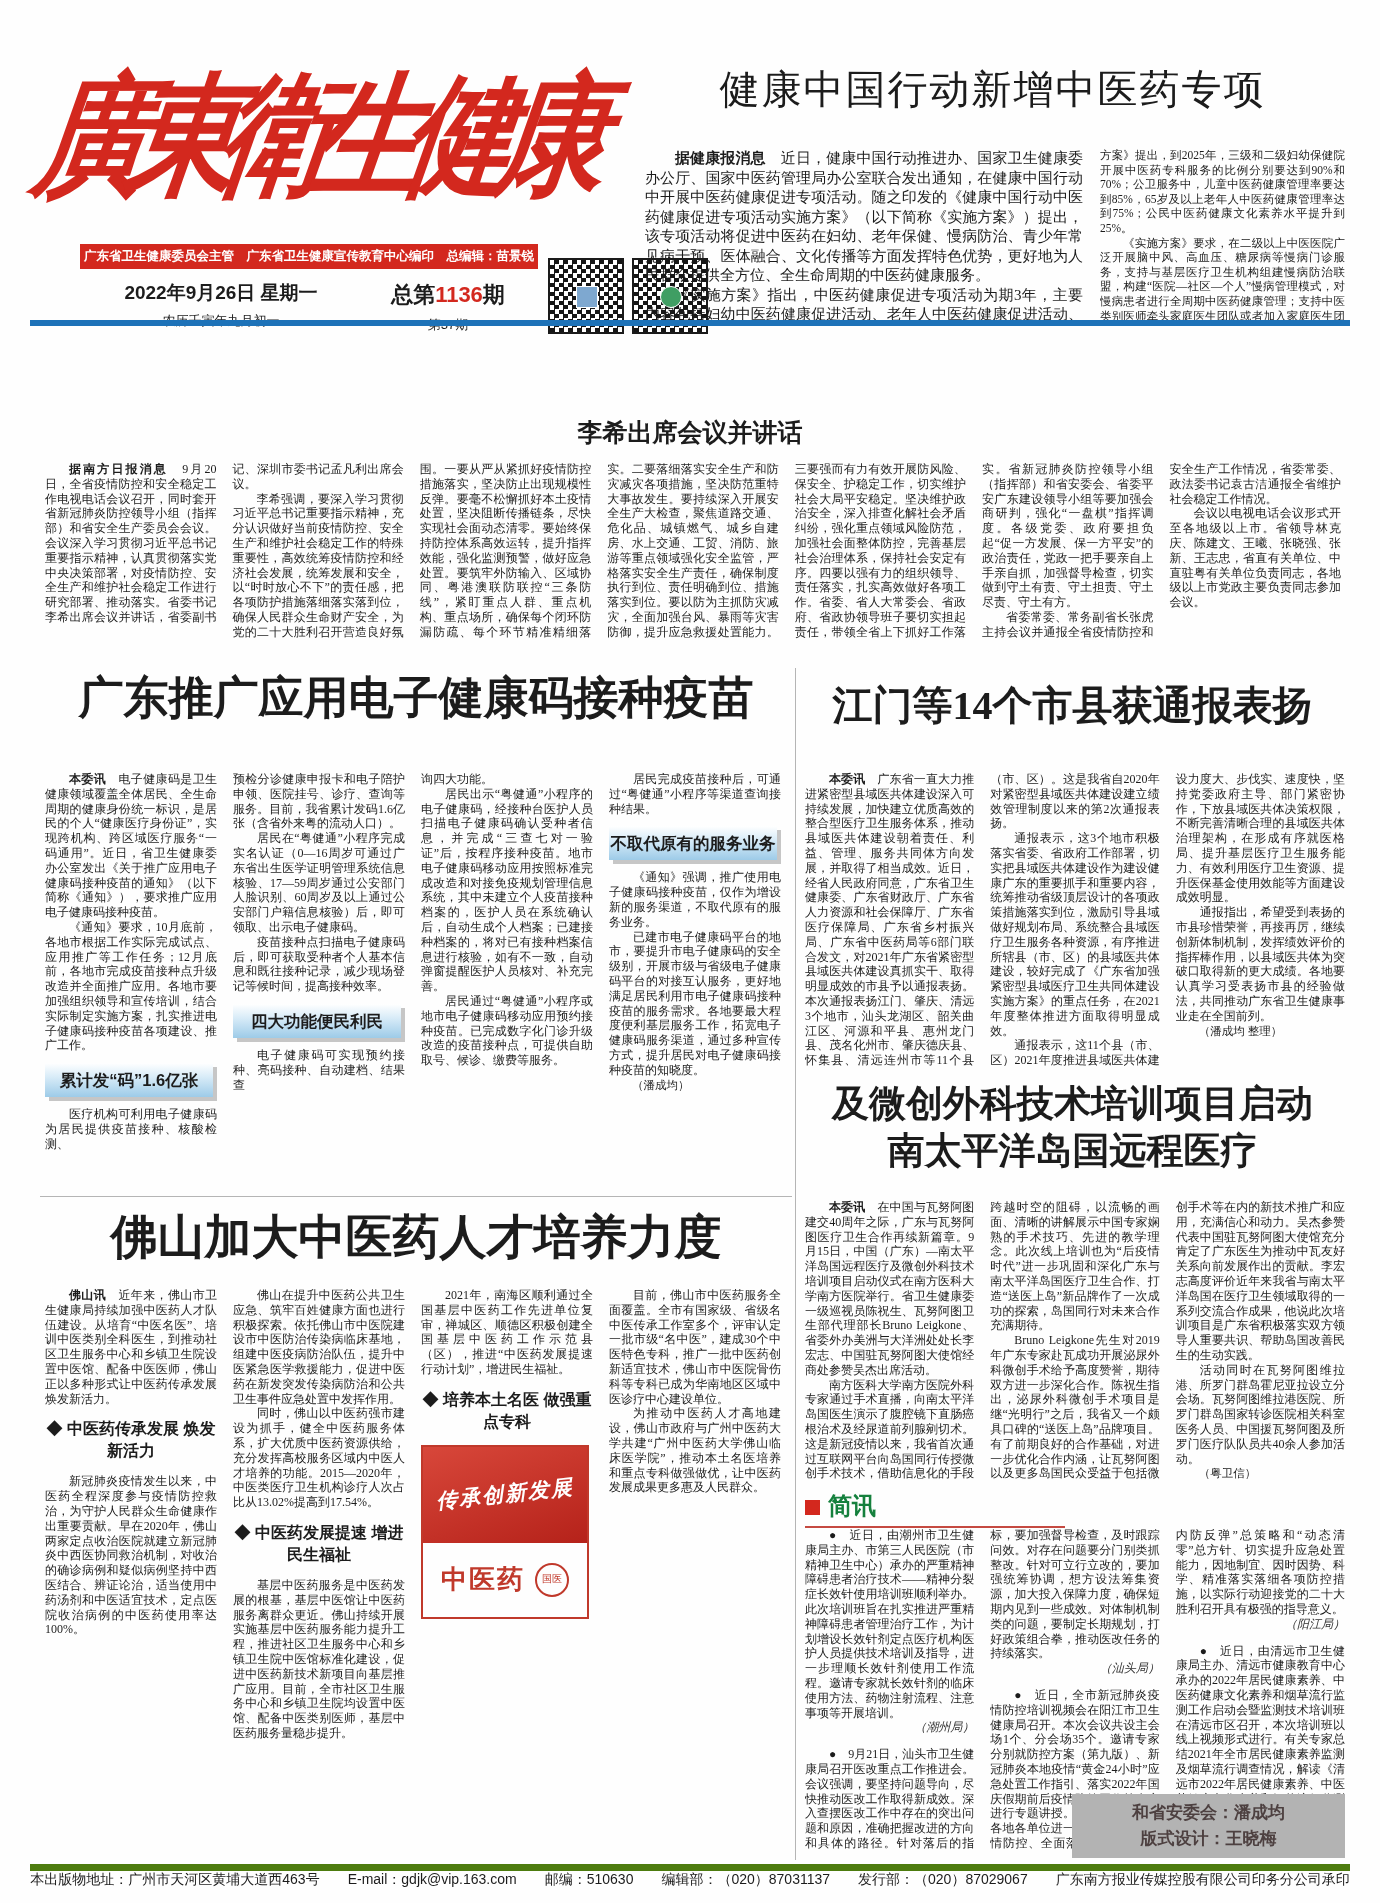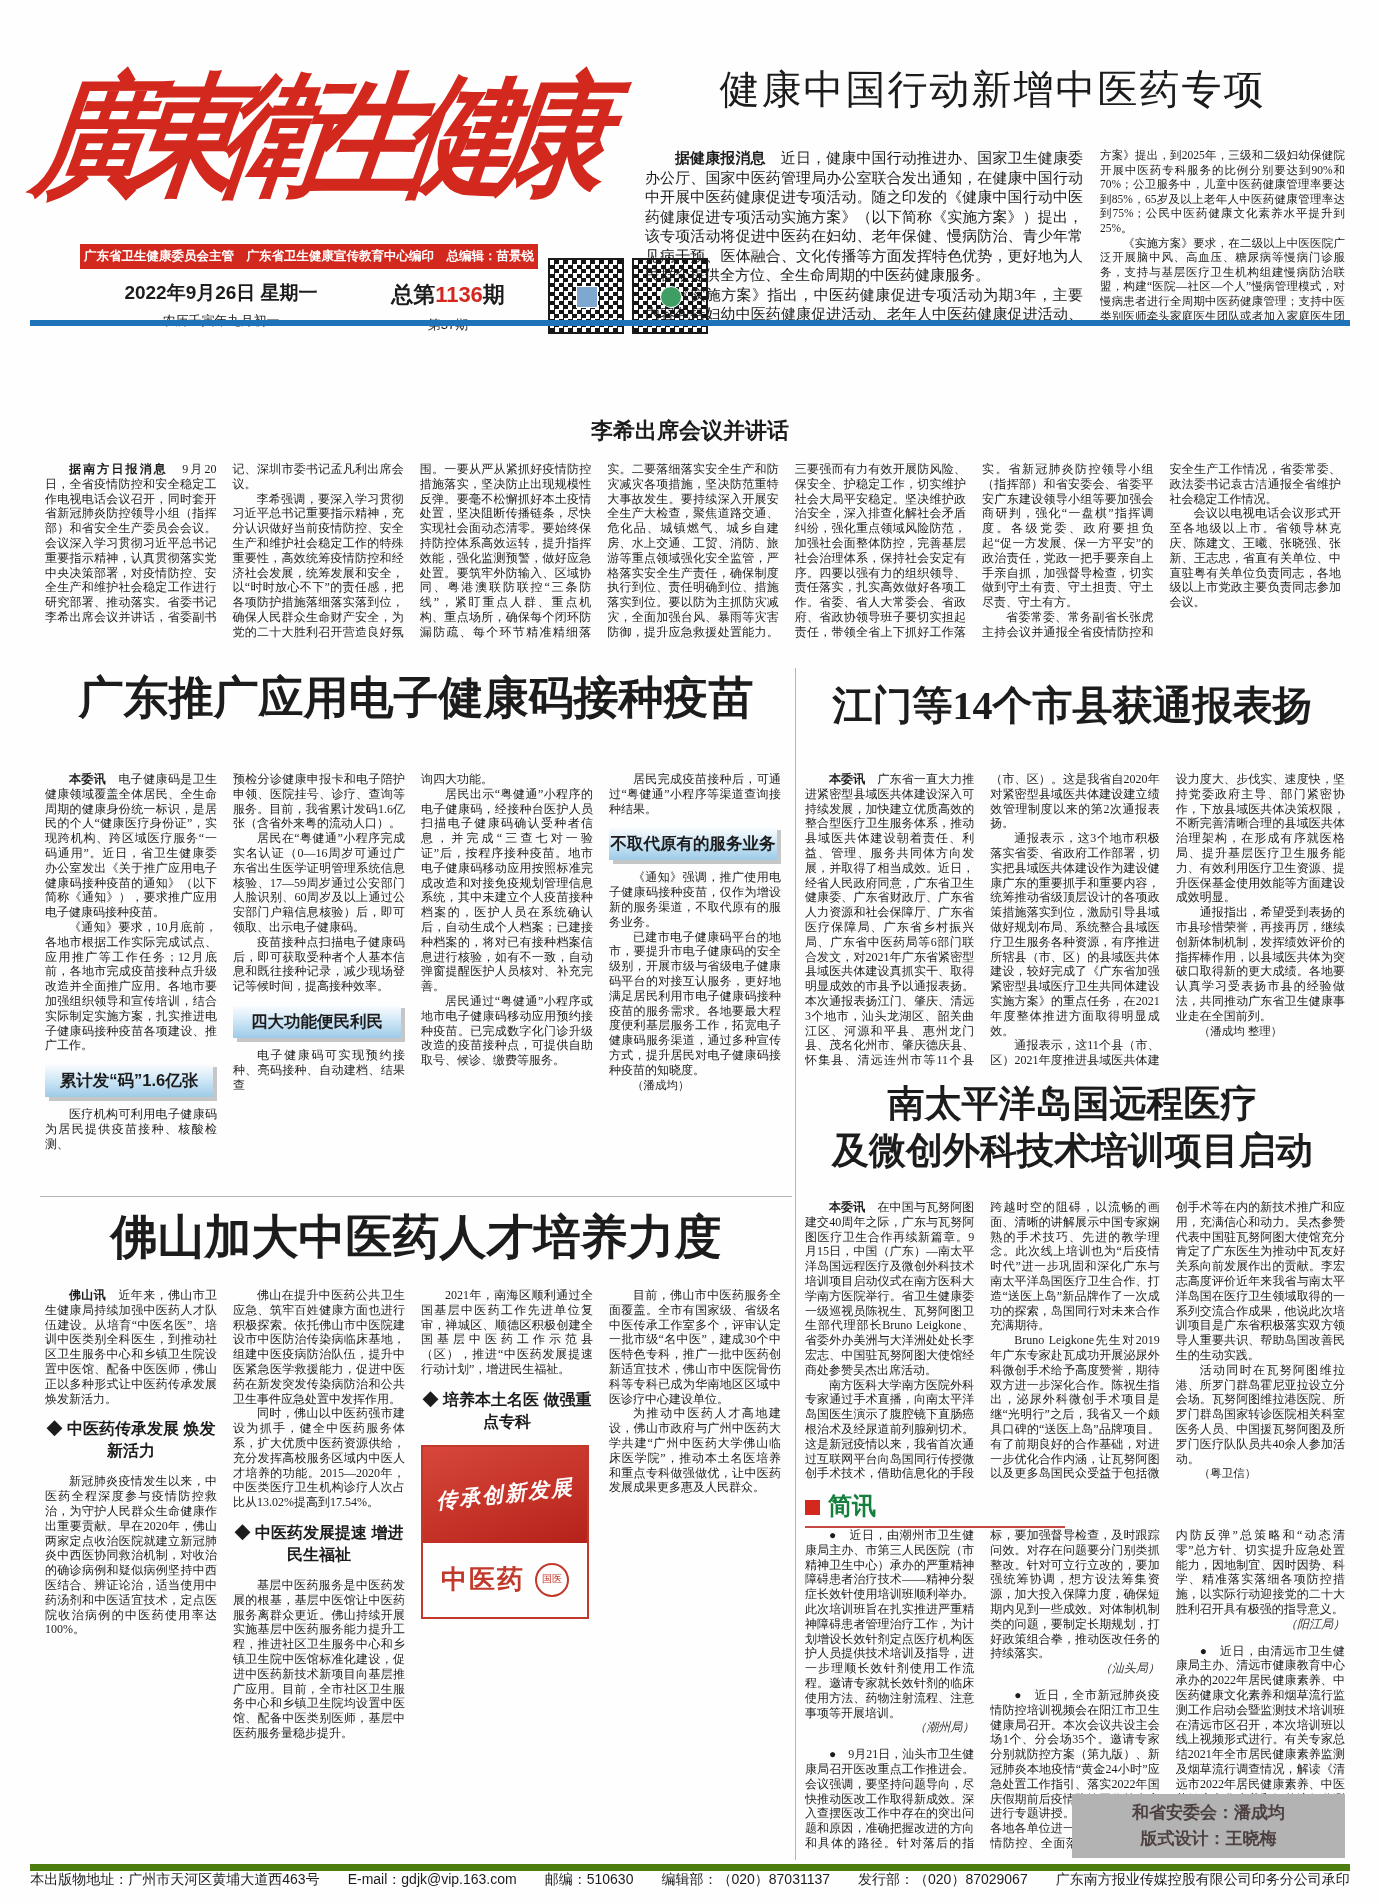--- a/index.html
+++ b/index.html
@@ -36,21 +36,21 @@
   .topcol2{position:absolute;left:1100px;top:148px;width:245px;height:172px;overflow:hidden;
     font-size:11.5px;line-height:14.6px;}
   
   .bluerule{position:absolute;left:30px;top:320px;width:1320px;height:6px;background:#1d72b8;}
   .vrule{position:absolute;left:795px;top:668px;width:1px;height:1192px;background:#b5b5b5;}
   .hrule-left{position:absolute;left:40px;top:1196px;width:752px;height:1px;background:#b5b5b5;}
   
   .mainhead{position:absolute;left:34px;top:334px;width:1312px;text-align:center;
     font-size:52px;font-weight:900;letter-spacing:1px;white-space:nowrap;}
   .mainsub{position:absolute;left:34px;top:416px;width:1312px;text-align:center;
-    font-size:22px;font-weight:bold;}
+    font-size:25px;font-weight:bold;}
   .mainbody{position:absolute;left:45px;top:462px;width:1296px;height:186px;overflow:hidden;
     column-count:7;column-gap:16px;column-fill:auto;font-size:12px;line-height:14.8px;}
   p.para{margin:0;text-indent:2em;text-align:justify;}
   .lead{font-weight:bold;font-family:"Liberation Sans",sans-serif;}
   
   .ehhead{position:absolute;left:40px;top:668px;width:752px;text-align:center;
     font-size:45px;font-weight:900;white-space:nowrap;}
   .jmhead{position:absolute;left:800px;top:678px;width:545px;text-align:center;
     font-size:40px;font-weight:900;white-space:nowrap;}
   .pachead{position:absolute;left:800px;top:1080px;width:545px;text-align:center;
@@ -178,22 +178,22 @@
   <div class="jmhead">江门等14个市县获通报表扬</div>
   <div class="jmbody">
     <p class="para"><b class="lead">本委讯</b>　<span>广东省一直大力推进紧密型县域医共体建设深入可持续发展，加快建立优质高效的整合型医疗卫生服务体系，推动县域医共体建设朝着责任、利益、管理、服务共同体方向发展，并取得了相当成效。近日，经省人民政府同意，广东省卫生健康委、广东省财政厅、广东省人力资源和社会保障厅、广东省医疗保障局、广东省乡村振兴局、广东省中医药局等6部门联合发文，对2021年广东省紧密型县域医共体建设真抓实干、取得明显成效的市县予以通报表扬。本次通报表扬江门、肇庆、清远3个地市，汕头龙湖区、韶关曲江区、河源和平县、惠州龙门县、茂名化州市、肇庆德庆县、怀集县、清远连州市等11个县（市、区）。这是我省自2020年对紧密型县域医共体建设建立绩效管理制度以来的第2次通报表扬。</span></p>
     <p class="para">通报表示，这3个地市积极落实省委、省政府工作部署，切实把县域医共体建设作为建设健康广东的重要抓手和重要内容，统筹推动省级顶层设计的各项政策措施落实到位，激励引导县域做好规划布局、系统整合县域医疗卫生服务各种资源，有序推进所辖县（市、区）的县域医共体建设，较好完成了《广东省加强紧密型县域医疗卫生共同体建设实施方案》的重点任务，在2021年度整体推进方面取得明显成效。</p>
     <p class="para">通报表示，这11个县（市、区）2021年度推进县域医共体建设力度大、步伐实、速度快，坚持党委政府主导、部门紧密协作，下放县域医共体决策权限，不断完善清晰合理的县域医共体治理架构，在形成有序就医格局、提升基层医疗卫生服务能力、有效利用医疗卫生资源、提升医保基金使用效能等方面建设成效明显。</p>
     <p class="para">通报指出，希望受到表扬的市县珍惜荣誉，再接再厉，继续创新体制机制，发挥绩效评价的指挥棒作用，以县域医共体为突破口取得新的更大成绩。各地要认真学习受表扬市县的经验做法，共同推动广东省卫生健康事业走在全国前列。</p>
     <p class="para byline">（潘成均 整理）</p>
   </div>
 
   <div class="pachead">
+    <div>及微创外科技术培训项目启动</div>
     <div>南太平洋岛国远程医疗</div>
-    <div>及微创外科技术培训项目启动</div>
   </div>
   <div class="pacbody">
     <p class="para"><b class="lead">本委讯</b>　<span>在中国与瓦努阿图建交40周年之际，广东与瓦努阿图医疗卫生合作再续新篇章。9月15日，中国（广东）—南太平洋岛国远程医疗及微创外科技术培训项目启动仪式在南方医科大学南方医院举行。省卫生健康委一级巡视员陈祝生、瓦努阿图卫生部代理部长Bruno Leigkone、省委外办美洲与大洋洲处处长李宏志、中国驻瓦努阿图大使馆经商处参赞吴杰出席活动。</span></p>
     <p class="para">南方医科大学南方医院外科专家通过手术直播，向南太平洋岛国医生演示了腹腔镜下直肠癌根治术及经尿道前列腺剜切术。这是新冠疫情以来，我省首次通过互联网平台向岛国同行传授微创手术技术，借助信息化的手段跨越时空的阻碍，以流畅的画面、清晰的讲解展示中国专家娴熟的手术技巧、先进的教学理念。此次线上培训也为“后疫情时代”进一步巩固和深化广东与南太平洋岛国医疗卫生合作、打造“送医上岛”新品牌作了一次成功的探索，岛国同行对未来合作充满期待。</p>
     <p class="para">Bruno Leigkone先生对2019年广东专家赴瓦成功开展泌尿外科微创手术给予高度赞誉，期待双方进一步深化合作。陈祝生指出，泌尿外科微创手术项目是继“光明行”之后，我省又一个颇具口碑的“送医上岛”品牌项目。有了前期良好的合作基础，对进一步优化合作内涵，让瓦努阿图以及更多岛国民众受益于包括微创手术等在内的新技术推广和应用，充满信心和动力。吴杰参赞代表中国驻瓦努阿图大使馆充分肯定了广东医生为推动中瓦友好关系向前发展作出的贡献。李宏志高度评价近年来我省与南太平洋岛国在医疗卫生领域取得的一系列交流合作成果，他说此次培训项目是广东省积极落实双方领导人重要共识、帮助岛国改善民生的生动实践。</p>
     <p class="para">活动同时在瓦努阿图维拉港、所罗门群岛霍尼亚拉设立分会场。瓦努阿图维拉港医院、所罗门群岛国家转诊医院相关科室医务人员、中国援瓦努阿图及所罗门医疗队队员共40余人参加活动。</p>
     <p class="para byline">（粤卫信）</p>
   </div>
 
   <div class="fshead">佛山加大中医药人才培养力度</div>

